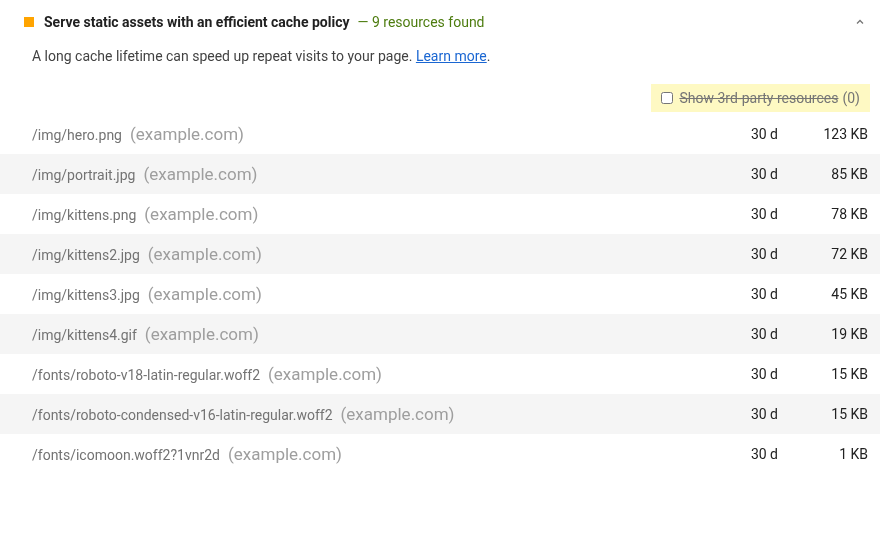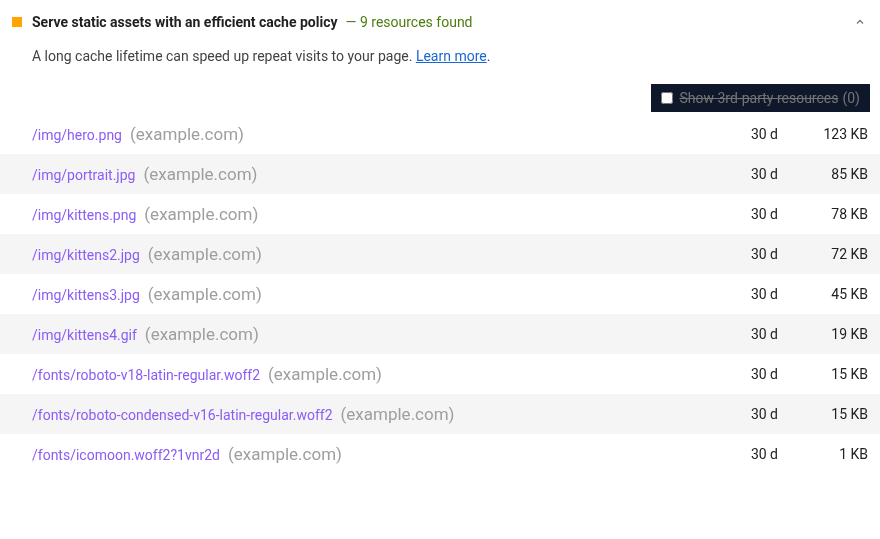--- a/index.html
+++ b/index.html
@@ -13,21 +13,21 @@
       color: #212121;
       background: #fff;
       width: 880px;
     }
     .audit {
       padding: 0;
     }
     .audit-header {
       display: flex;
       align-items: center;
-      padding: 14px 12px 10px 12px;
+      padding: 14px 12px 10px 24px;
       cursor: pointer;
     }
     .status-square {
       width: 10px;
       height: 10px;
       background: #FFA400;
       margin-right: 10px;
       flex-shrink: 0;
     }
     .audit-title {
@@ -58,21 +58,21 @@
       color: #1A66D2;
       text-decoration: underline;
       cursor: pointer;
     }
     .toggle-row {
       display: flex;
       justify-content: flex-end;
       padding: 4px 10px 2px 0;
     }
     .toggle-box {
-      background: #0f172a;
+      background: #fef9c3;
       padding: 6px 10px;
       display: inline-flex;
       align-items: center;
       color: #757575;
       font-size: 14px;
     }
     .toggle-box input[type="checkbox"] {
       margin-right: 6px;
       width: 12px;
       height: 12px;
@@ -105,21 +105,21 @@
       text-align: right;
     }
     .col-size {
       width: 90px;
       text-align: right;
     }
     .table-row:nth-child(even) {
       background: #f5f5f5;
     }
     .resource-path {
-      color: #8b5cf6;
+      color: #737373;
     }
     .resource-domain {
       color: #9e9e9e;
       margin-left: 8px;
       font-size: 17px;
     }
   </style>
 </head>
 <body>
 

